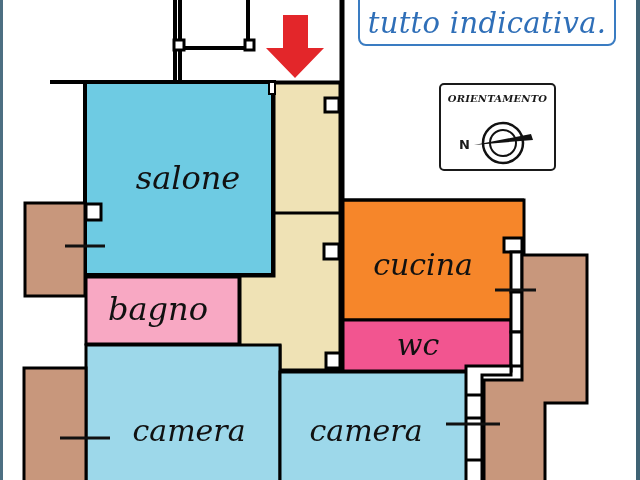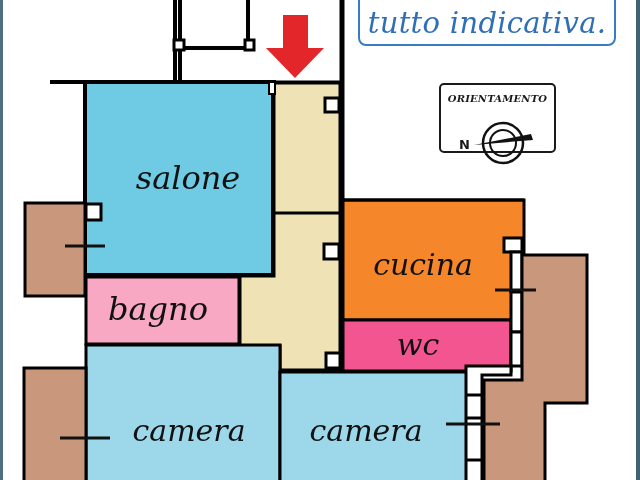--- a/index.html
+++ b/index.html
@@ -8,21 +8,21 @@
   .frame-right { position: absolute; left: 636px; top: 0; width: 4px; height: 480px; background: #3f6374; }
   svg { position: absolute; left: 0; top: 0; }
   .room-label { font-family: "DejaVu Serif", serif; font-style: italic; fill: #111111; }
   .note-box {
     position: absolute; left: 358px; top: -12px; width: 258px; height: 58px;
     border: 2px solid #3a7cc2; border-radius: 8px; background: #ffffff; box-sizing: border-box;
     display: flex; align-items: flex-end; justify-content: center; padding-bottom: 6px;
   }
   .note-text { font-family: "DejaVu Serif", serif; font-style: italic; font-size: 29px; color: #2f6fb8; letter-spacing: 0.3px; line-height: 1; margin-top: 9px; }
   .compass-box {
-    position: absolute; left: 439px; top: 83px; width: 117px; height: 70px;
+    position: absolute; left: 439px; top: 83px; width: 117px; height: 88px;
     border: 2px solid #1a1a1a; border-radius: 5px; background: #ffffff; box-sizing: border-box;
   }
   .compass-title { position: absolute; left: 0; right: 0; top: 8px; text-align: center; font-family: "DejaVu Serif", serif; font-style: italic; font-weight: bold; font-size: 10px; color: #1a1a1a; letter-spacing: 0.2px; }
   .compass-n { position: absolute; left: 18px; top: 52px; font-family: "DejaVu Sans", sans-serif; font-weight: bold; font-size: 13px; color: #1a1a1a; }
   .compass-svg { position: absolute; left: 0; top: 0; }
 </style>
 </head>
 <body>
 
 <div class="frame-left"></div>

